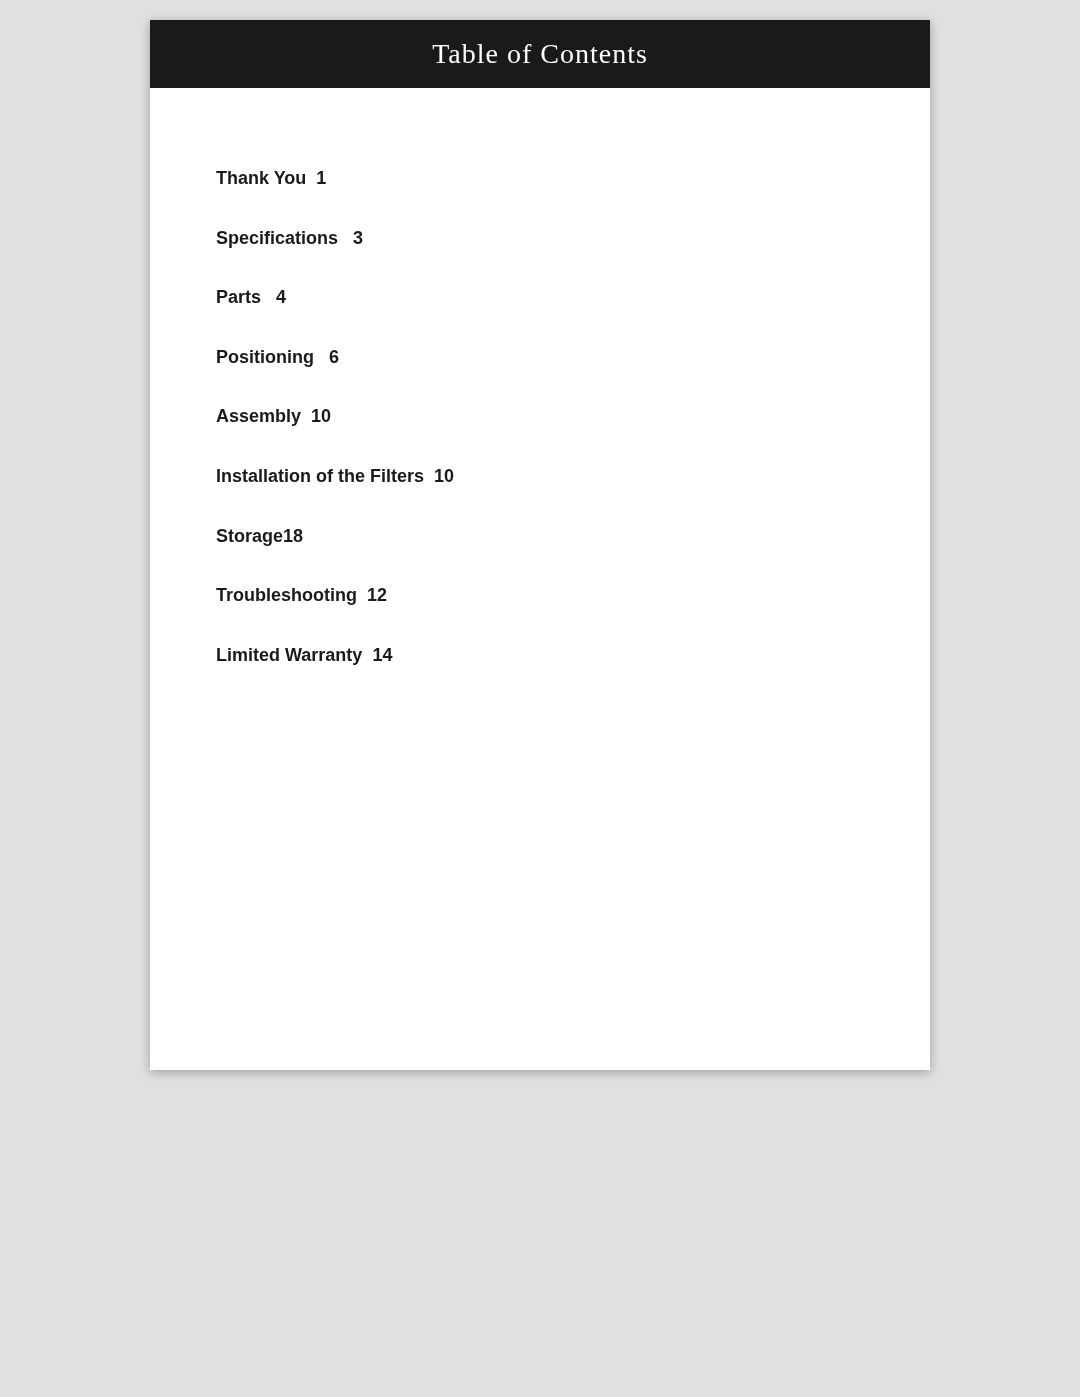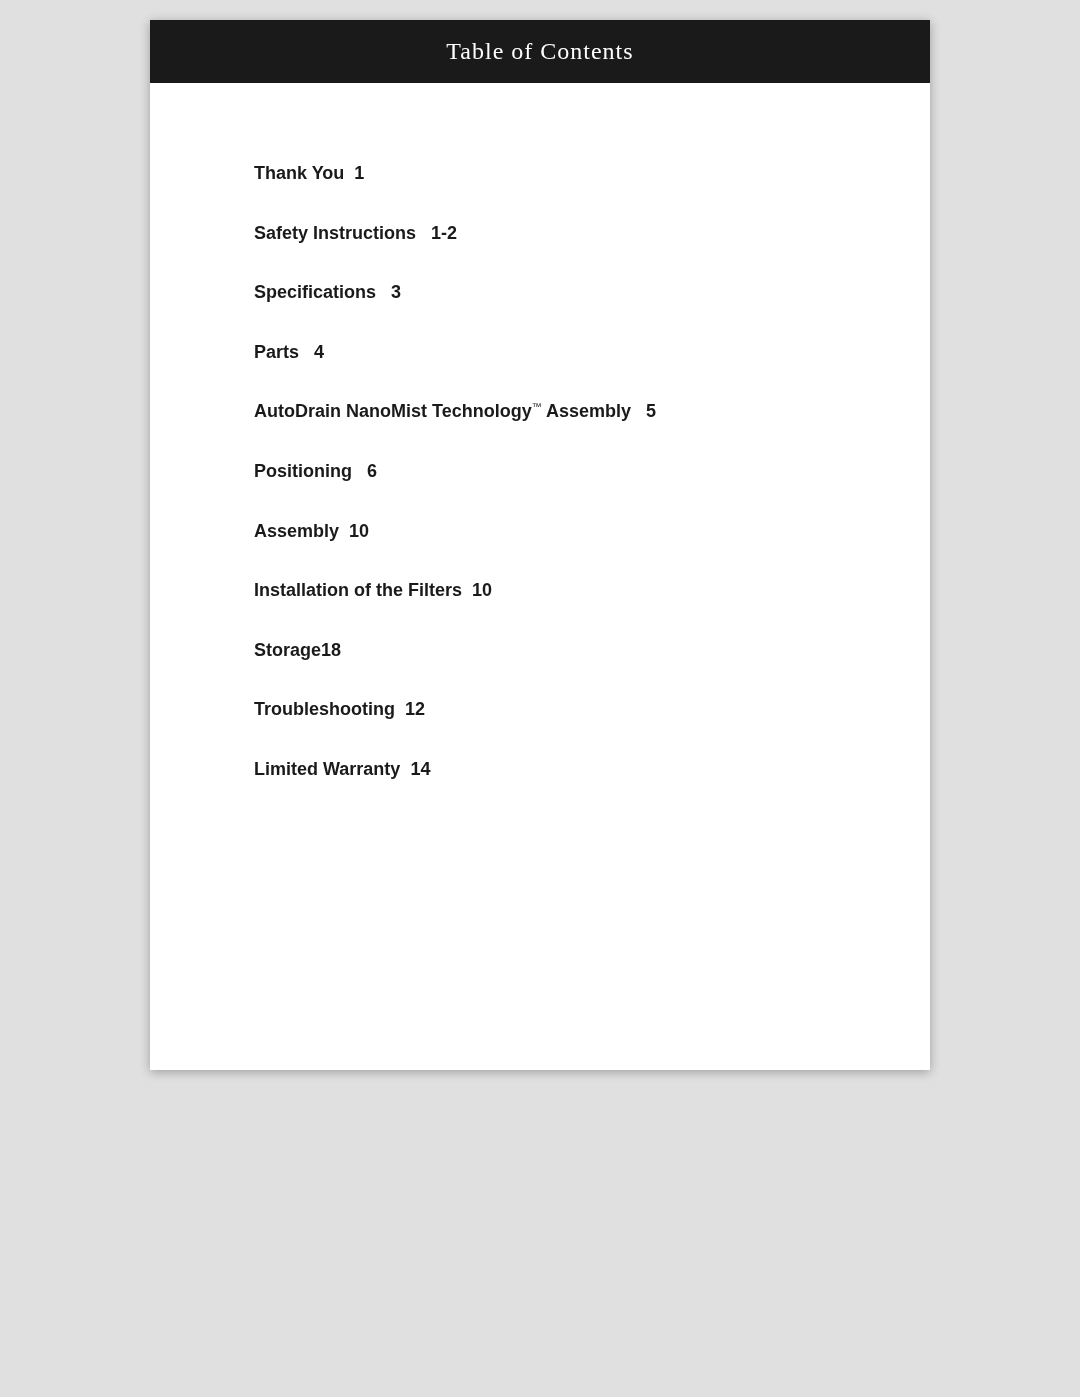--- a/index.html
+++ b/index.html
@@ -28,28 +28,28 @@
 
     .header-bar {
       background: #1a1a1a;
       width: 100%;
       padding: 18px 20px;
       text-align: center;
     }
 
     .header-title {
       color: #ffffff;
-      font-size: 24px;
+      font-size: 28px;
       font-weight: normal;
       font-family: Georgia, 'Times New Roman', serif;
       letter-spacing: 1px;
     }
 
     .toc-content {
-      padding: 80px 160px 80px 104px;
+      padding: 80px 160px 80px 66px;
     }
 
     .toc-item {
       margin-bottom: 38px;
       line-height: 1.2;
     }
 
     .toc-item-text {
       font-size: 18px;
       font-weight: bold;
@@ -72,43 +72,33 @@
   </div>
 
   <div class="toc-content">
 
     <div class="toc-item">
       <span class="toc-item-text">
         <span>Thank You</span>&nbsp;&nbsp;<span>1</span>
       </span>
     </div>
 
-    <div class="toc-item">
-      <span class="toc-item-text">
-        <span>Safety Instructions</span>&nbsp;&nbsp;&nbsp;<span>1-2</span>
-      </span>
-    </div>
 
     <div class="toc-item">
       <span class="toc-item-text">
         <span>Specifications</span>&nbsp;&nbsp;&nbsp;<span>3</span>
       </span>
     </div>
 
     <div class="toc-item">
       <span class="toc-item-text">
         <span>Parts</span>&nbsp;&nbsp;&nbsp;<span>4</span>
       </span>
     </div>
 
-    <div class="toc-item">
-      <span class="toc-item-text">
-        AutoDrain NanoMist Technology<span class="tm">™</span> Assembly&nbsp;&nbsp;&nbsp;<span>5</span>
-      </span>
-    </div>
 
     <div class="toc-item">
       <span class="toc-item-text">
         <span>Positioning</span>&nbsp;&nbsp;&nbsp;<span>6</span>
       </span>
     </div>
 
 
 
     <div class="toc-item">

